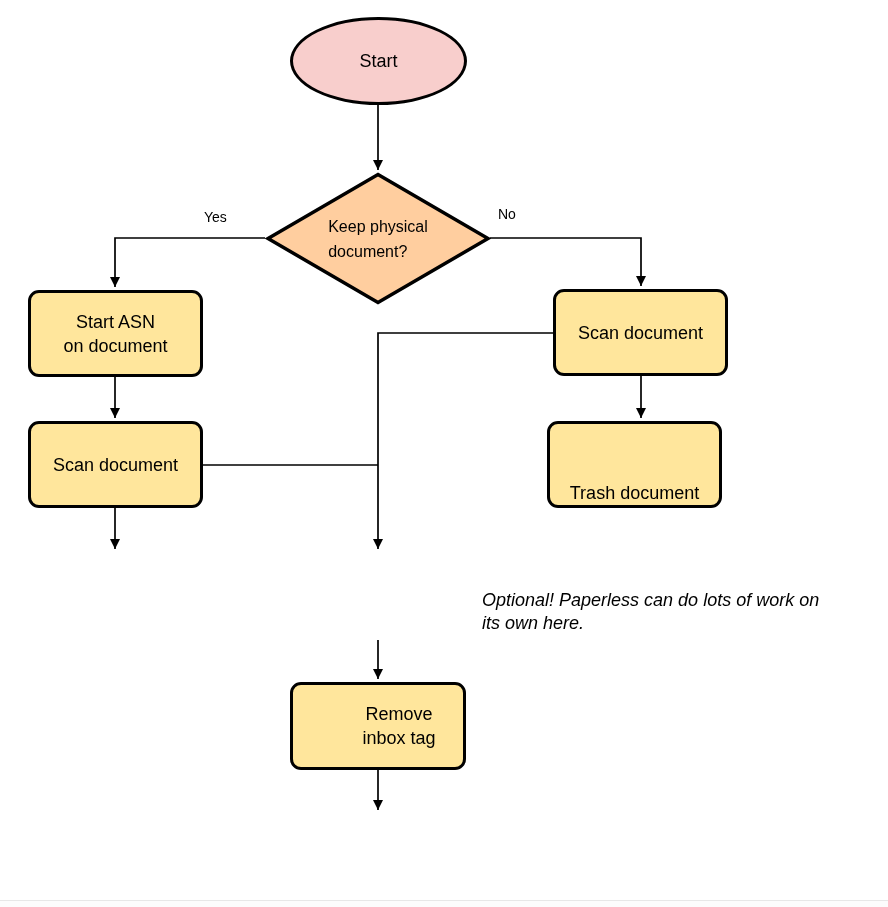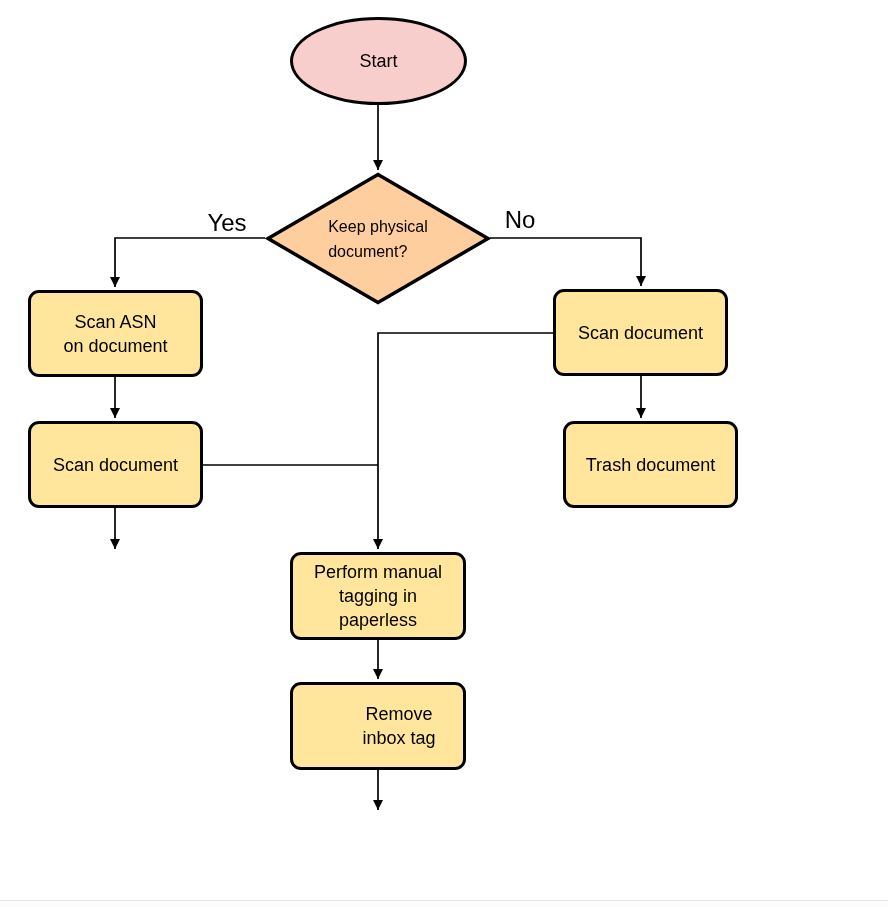--- a/index.html
+++ b/index.html
@@ -46,22 +46,22 @@
     display: flex;
     align-items: center;
     justify-content: center;
     text-align: left;
     font-size: 16px;
     line-height: 25px;
     white-space: pre-line;
   }
   .edge-label {
     position: absolute;
-    font-size: 24px;
-    text-align: center;
+    font-size: 14px;
+    text-align: left;
   }
   .annotation {
     position: absolute;
     font-style: italic;
     font-size: 18px;
     line-height: 23px;
     white-space: pre-line;
   }
   .bottom-strip {
     position: absolute;
@@ -106,43 +106,40 @@
       <polygon points="113,2.5 223,66.5 113,130.5 3,66.5" style="fill:var(--orange); stroke:var(--stroke)" stroke-width="3.5"></polygon>
     </svg>
     <div class="decision-label">Keep physical
 document?</div>
   </div>
 
   <div class="edge-label" style="left:204px; top:209px; width:46px;">Yes</div>
   <div class="edge-label" style="left:498px; top:206px; width:44px;">No</div>
 
   <div class="node process" style="left:28px; top:290px; width:175px; height:87px;">
-    <span>Scan ASN
+    <span>Start ASN
 on document</span>
   </div>
 
   <div class="node process" style="left:553px; top:289px; width:175px; height:87px;">
     <span>Scan document</span>
   </div>
 
   <div class="node process" style="left:28px; top:421px; width:175px; height:87px;">
     <span>Scan document</span>
   </div>
 
-  <div class="node process" style="left:563px; top:421px; width:175px; height:87px;">
+  <div class="node process" style="left:547px; top:421px; width:175px; height:87px;align-items:flex-end;">
     <span>Trash document</span>
   </div>
 
 
-  <div class="node process" style="left:290px; top:552px; width:176px; height:88px;">
-    <span>Perform manual
-tagging in
-paperless</span>
-  </div>
 
+  <div class="annotation" style="left:482px; top:589px;">Optional! Paperless can do lots of work on
+its own here.</div>
 
   <div class="node process" style="left:290px; top:682px; width:176px; height:88px;padding-left:42px;">
     <span>Remove
 inbox tag</span>
   </div>
 
 
   <div class="bottom-strip"></div>
 
 </div>

